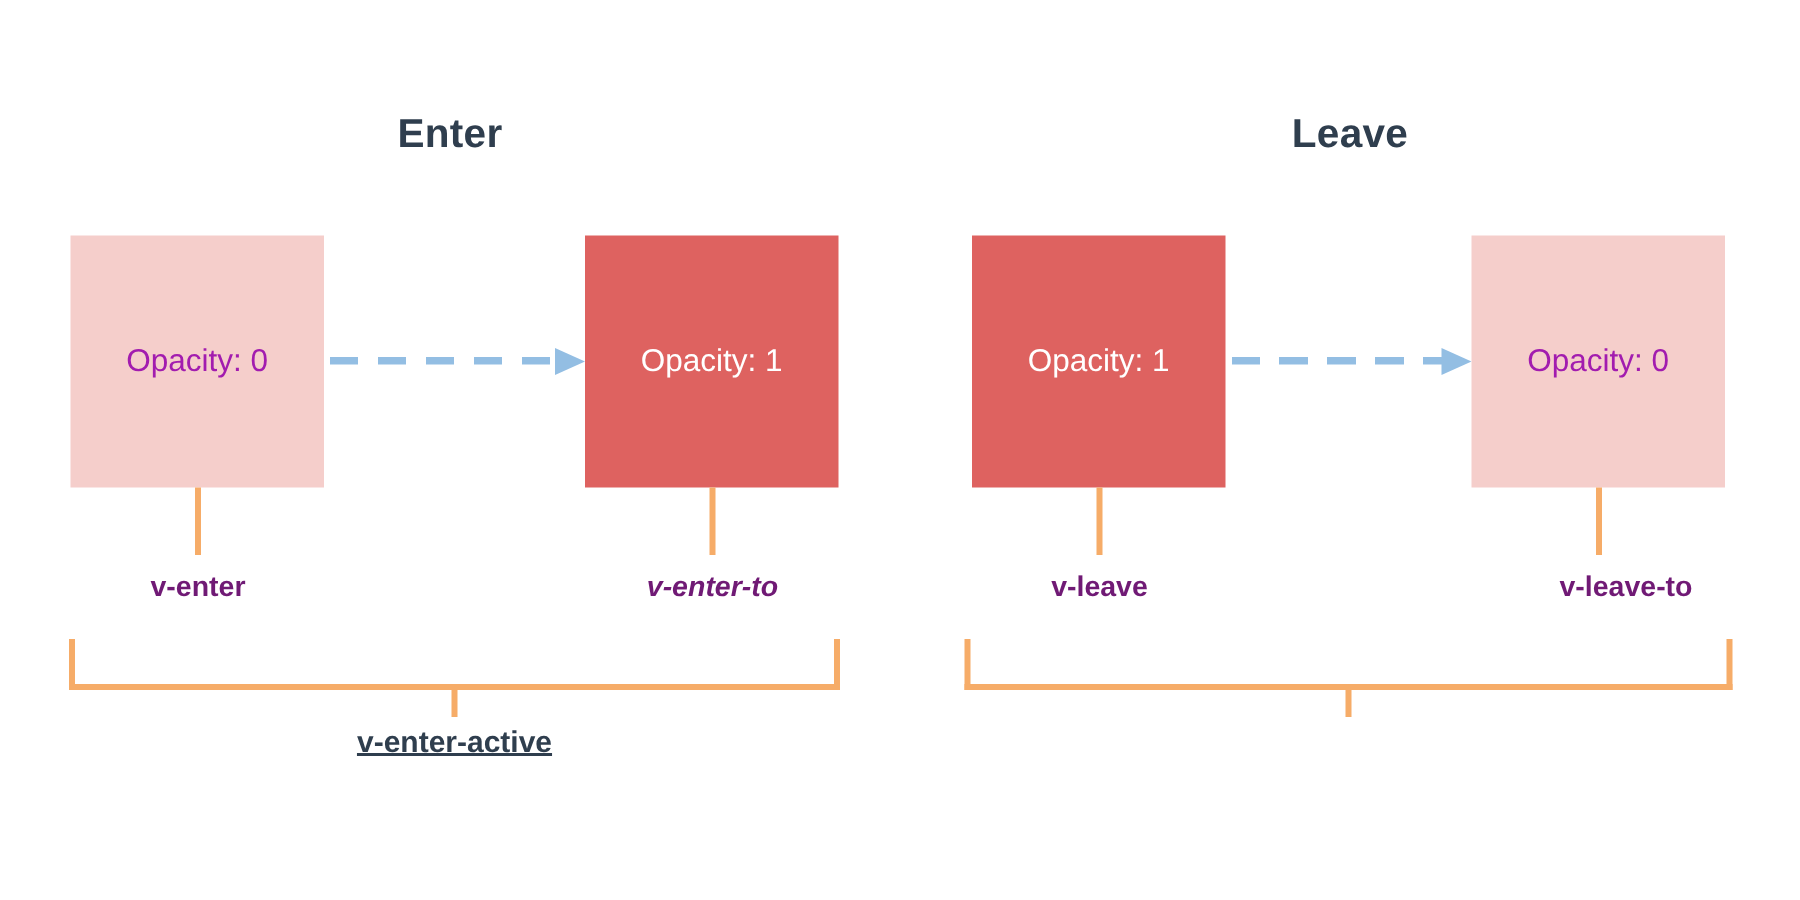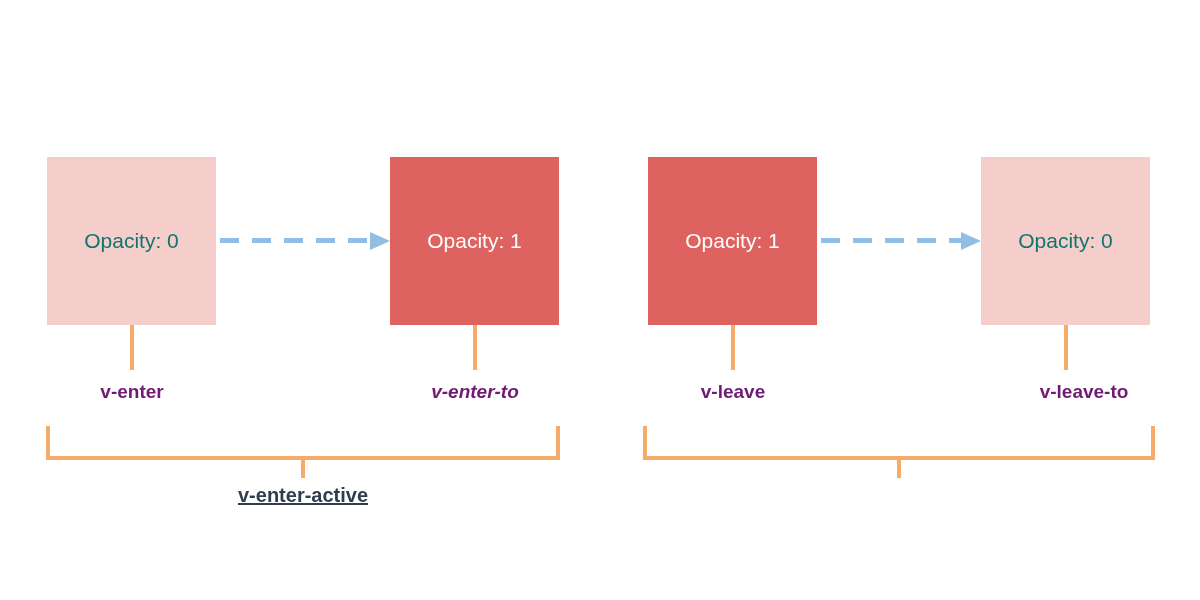--- a/index.html
+++ b/index.html
@@ -46,21 +46,21 @@
     position: absolute;
     top: 157px;
     width: 169px;
     height: 168px;
     display: flex;
     align-items: center;
     justify-content: center;
     font-size: 21px;
     font-weight: normal;
   }
-  .box.faded  { background: #F5CECB; color: #0f766e; }
+  .box.faded  { background: #F5CECB; color: #a21caf; }
   .box.solid  { background: #DE6260; color: #FFFFFF; }
 
   .section.enter .box.first { left: 47px; }
   .section.enter .box.last  { left: 390px; }
   .section.leave .box.first { left: 48px; }
   .section.leave .box.last  { left: 381px; }
 
   
   .arrow {
     position: absolute;
@@ -157,20 +157,21 @@
   .section.enter .bracket-label { left: 303px; }
   .section.leave .bracket-label { left: 299px; }
 </style>
 </head>
 <body>
 
 <div class="stage">
 
   <div class="section enter">
 
+    <div class="section-title">Enter</div>
 
     <div class="box faded first">
       <span>Opacity: 0</span>
     </div>
 
     <div class="arrow">
       <div class="arrow-line"></div>
       <div class="arrow-head"></div>
     </div>
 
@@ -184,20 +185,21 @@
     <div class="tick-label first">v-enter</div>
     <div class="tick-label last">v-enter-to</div>
 
     <div class="bracket"></div>
     <div class="bracket-stem"></div>
     <div class="bracket-label">v-enter-active</div>
   </div>
 
   <div class="section leave">
 
+    <div class="section-title">Leave</div>
 
     <div class="box solid first">
       <span>Opacity: 1</span>
     </div>
 
     <div class="arrow">
       <div class="arrow-line"></div>
       <div class="arrow-head"></div>
     </div>
 

